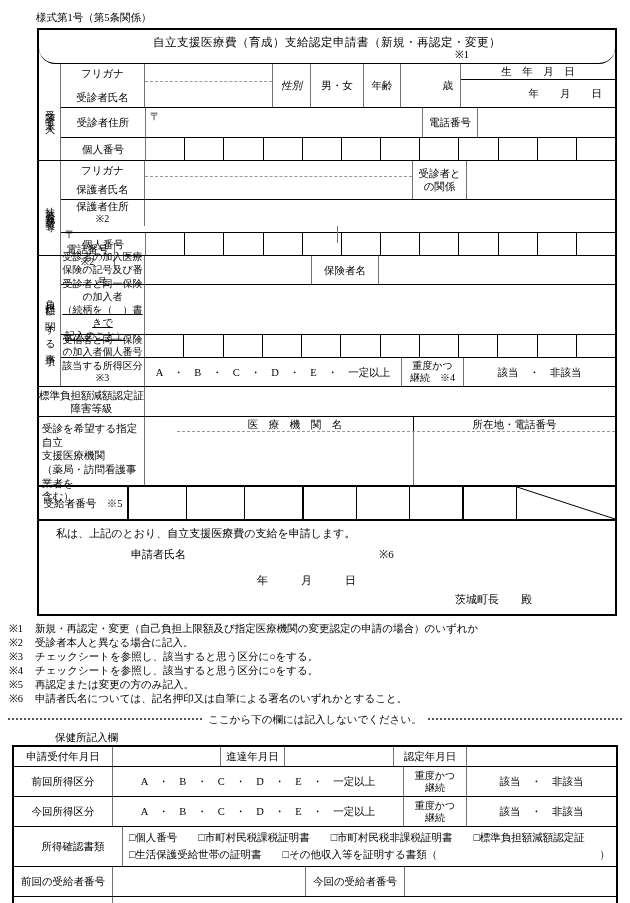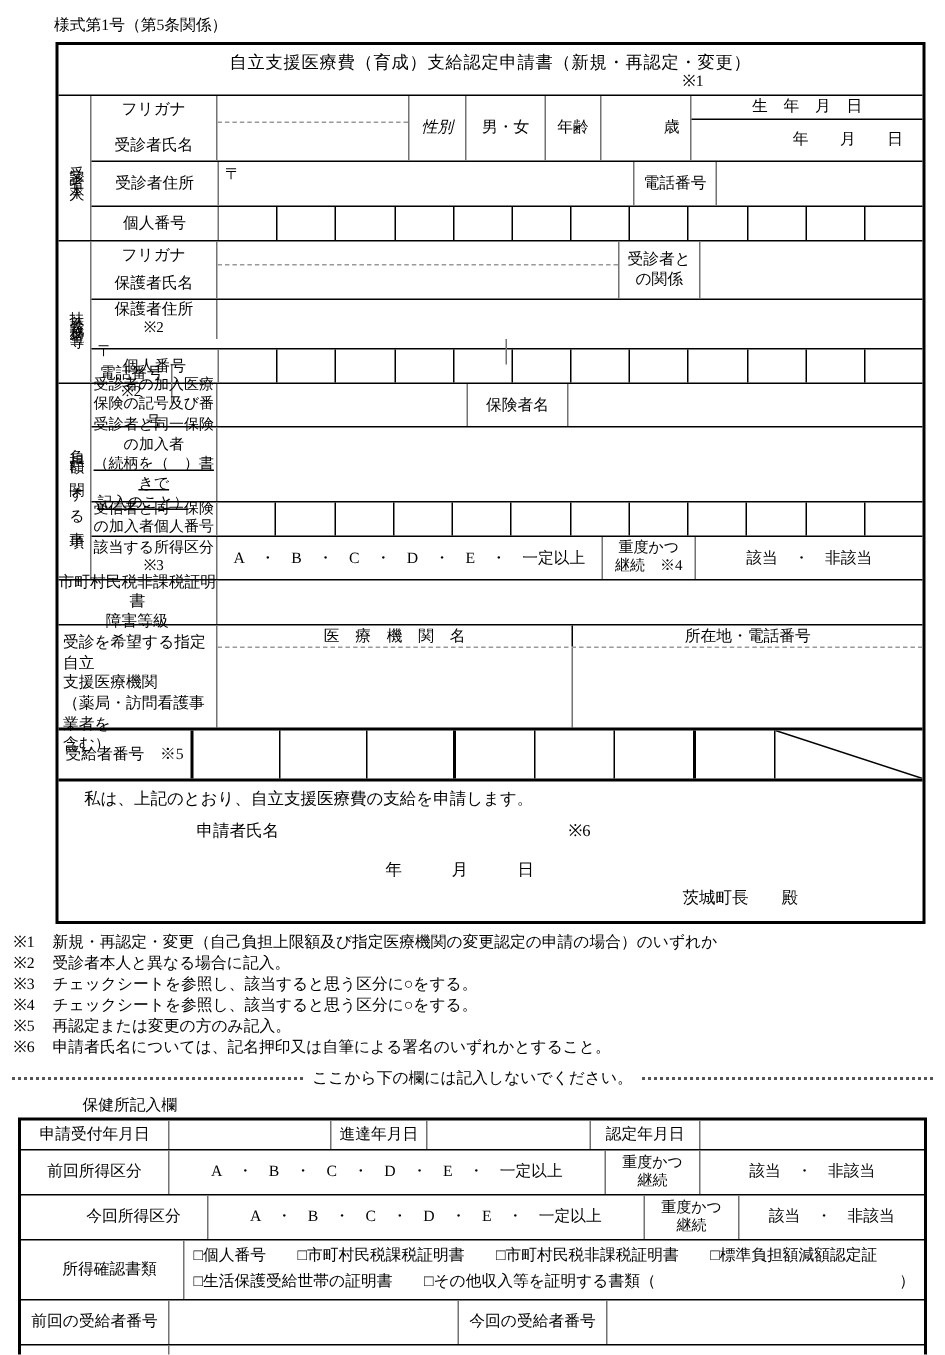--- a/index.html
+++ b/index.html
@@ -12,21 +12,21 @@
   .bl2{border-left:2px solid #000;}
   .bt2{border-top:2px solid #000;}
   .bbd{border-bottom:1px dashed #999;}
   .cen{display:flex;align-items:center;justify-content:center;text-align:center;}
   .col{display:flex;flex-direction:column;box-sizing:border-box;}
   .fill{flex:1 1 auto;}
   #form-number{padding:11px 0 0 36px;font-size:10.5px;}
   #main-table{margin:4px 0 0 37px;width:580px;border:2px solid #000;background:#fff;}
   .vstrip{writing-mode:vertical-rl;display:flex;align-items:center;justify-content:center;
           letter-spacing:3px;width:21px;font-size:10px;text-align:center;}
-  .title-row{position:relative;height:33px;}
+  .title-row{position:relative;height:33px;border-radius:16px;}
   .title-text{text-align:center;padding-top:5px;font-size:11.5px;letter-spacing:.5px;}
   .title-note{position:absolute;left:416px;top:18px;font-size:10.5px;}
   .labcol{width:84px;}
   .small{font-size:10px;}
   .boxcell{flex:1 1 0;}
   .diag{position:relative;}
   .diag svg{position:absolute;inset:0;width:100%;height:100%;}
   .decl{position:relative;height:93px;font-size:11px;}
   .decl div{position:absolute;white-space:nowrap;}
   #notes{margin:6px 0 0 9px;font-size:10.5px;}
@@ -217,27 +217,27 @@
           <div>重度かつ</div>
           <div>継続　※4</div>
         </div>
         <div class="cen fill">該当　・　非該当</div>
       </div>
     </div>
   </div>
 
   <div class="r bb" style="height:30px;">
     <div class="br col cen" style="width:106px;flex-direction:column;">
-      <div>市町村民税非課税証明書</div>
+      <div>標準負担額減額認定証</div>
       <div>障害等級</div>
     </div>
     <div class="fill"></div>
   </div>
 
-  <div class="r" style="height:68px;">
+  <div class="r" style="height:68px;gap:32px;">
     <div class="br col" style="width:106px;padding:5px 3px;line-height:1.3;">
       <div>受診を希望する指定自立</div>
       <div>支援医療機関</div>
       <div>（薬局・訪問看護事業者を</div>
       <div>含む）</div>
     </div>
     <div class="col fill">
       <div class="r bbd" style="height:15px;">
         <div class="cen br" style="width:236px;border-right-color:#000;">医　療　機　関　名</div>
         <div class="cen fill">所在地・電話番号</div>
@@ -323,21 +323,21 @@
   <div class="r bb" style="height:30px;">
     <div class="olab br cen">前回所得区分</div>
     <div class="cen br" style="width:290px;">A　・　B　・　C　・　D　・　E　・　一定以上</div>
     <div class="cen br col small" style="width:63px;flex-direction:column;line-height:1.2;">
       <div>重度かつ</div>
       <div>継続</div>
     </div>
     <div class="cen fill">該当　・　非該当</div>
   </div>
 
-  <div class="r bb" style="height:30px;padding-left:26px;">
+  <div class="r bb" style="height:30px;">
     <div class="olab br cen">今回所得区分</div>
     <div class="cen br" style="width:290px;">A　・　B　・　C　・　D　・　E　・　一定以上</div>
     <div class="cen br col small" style="width:63px;flex-direction:column;line-height:1.2;">
       <div>重度かつ</div>
       <div>継続</div>
     </div>
     <div class="cen fill">該当　・　非該当</div>
   </div>
 
   <div class="r bb" style="height:40px;padding-left:10px;">

